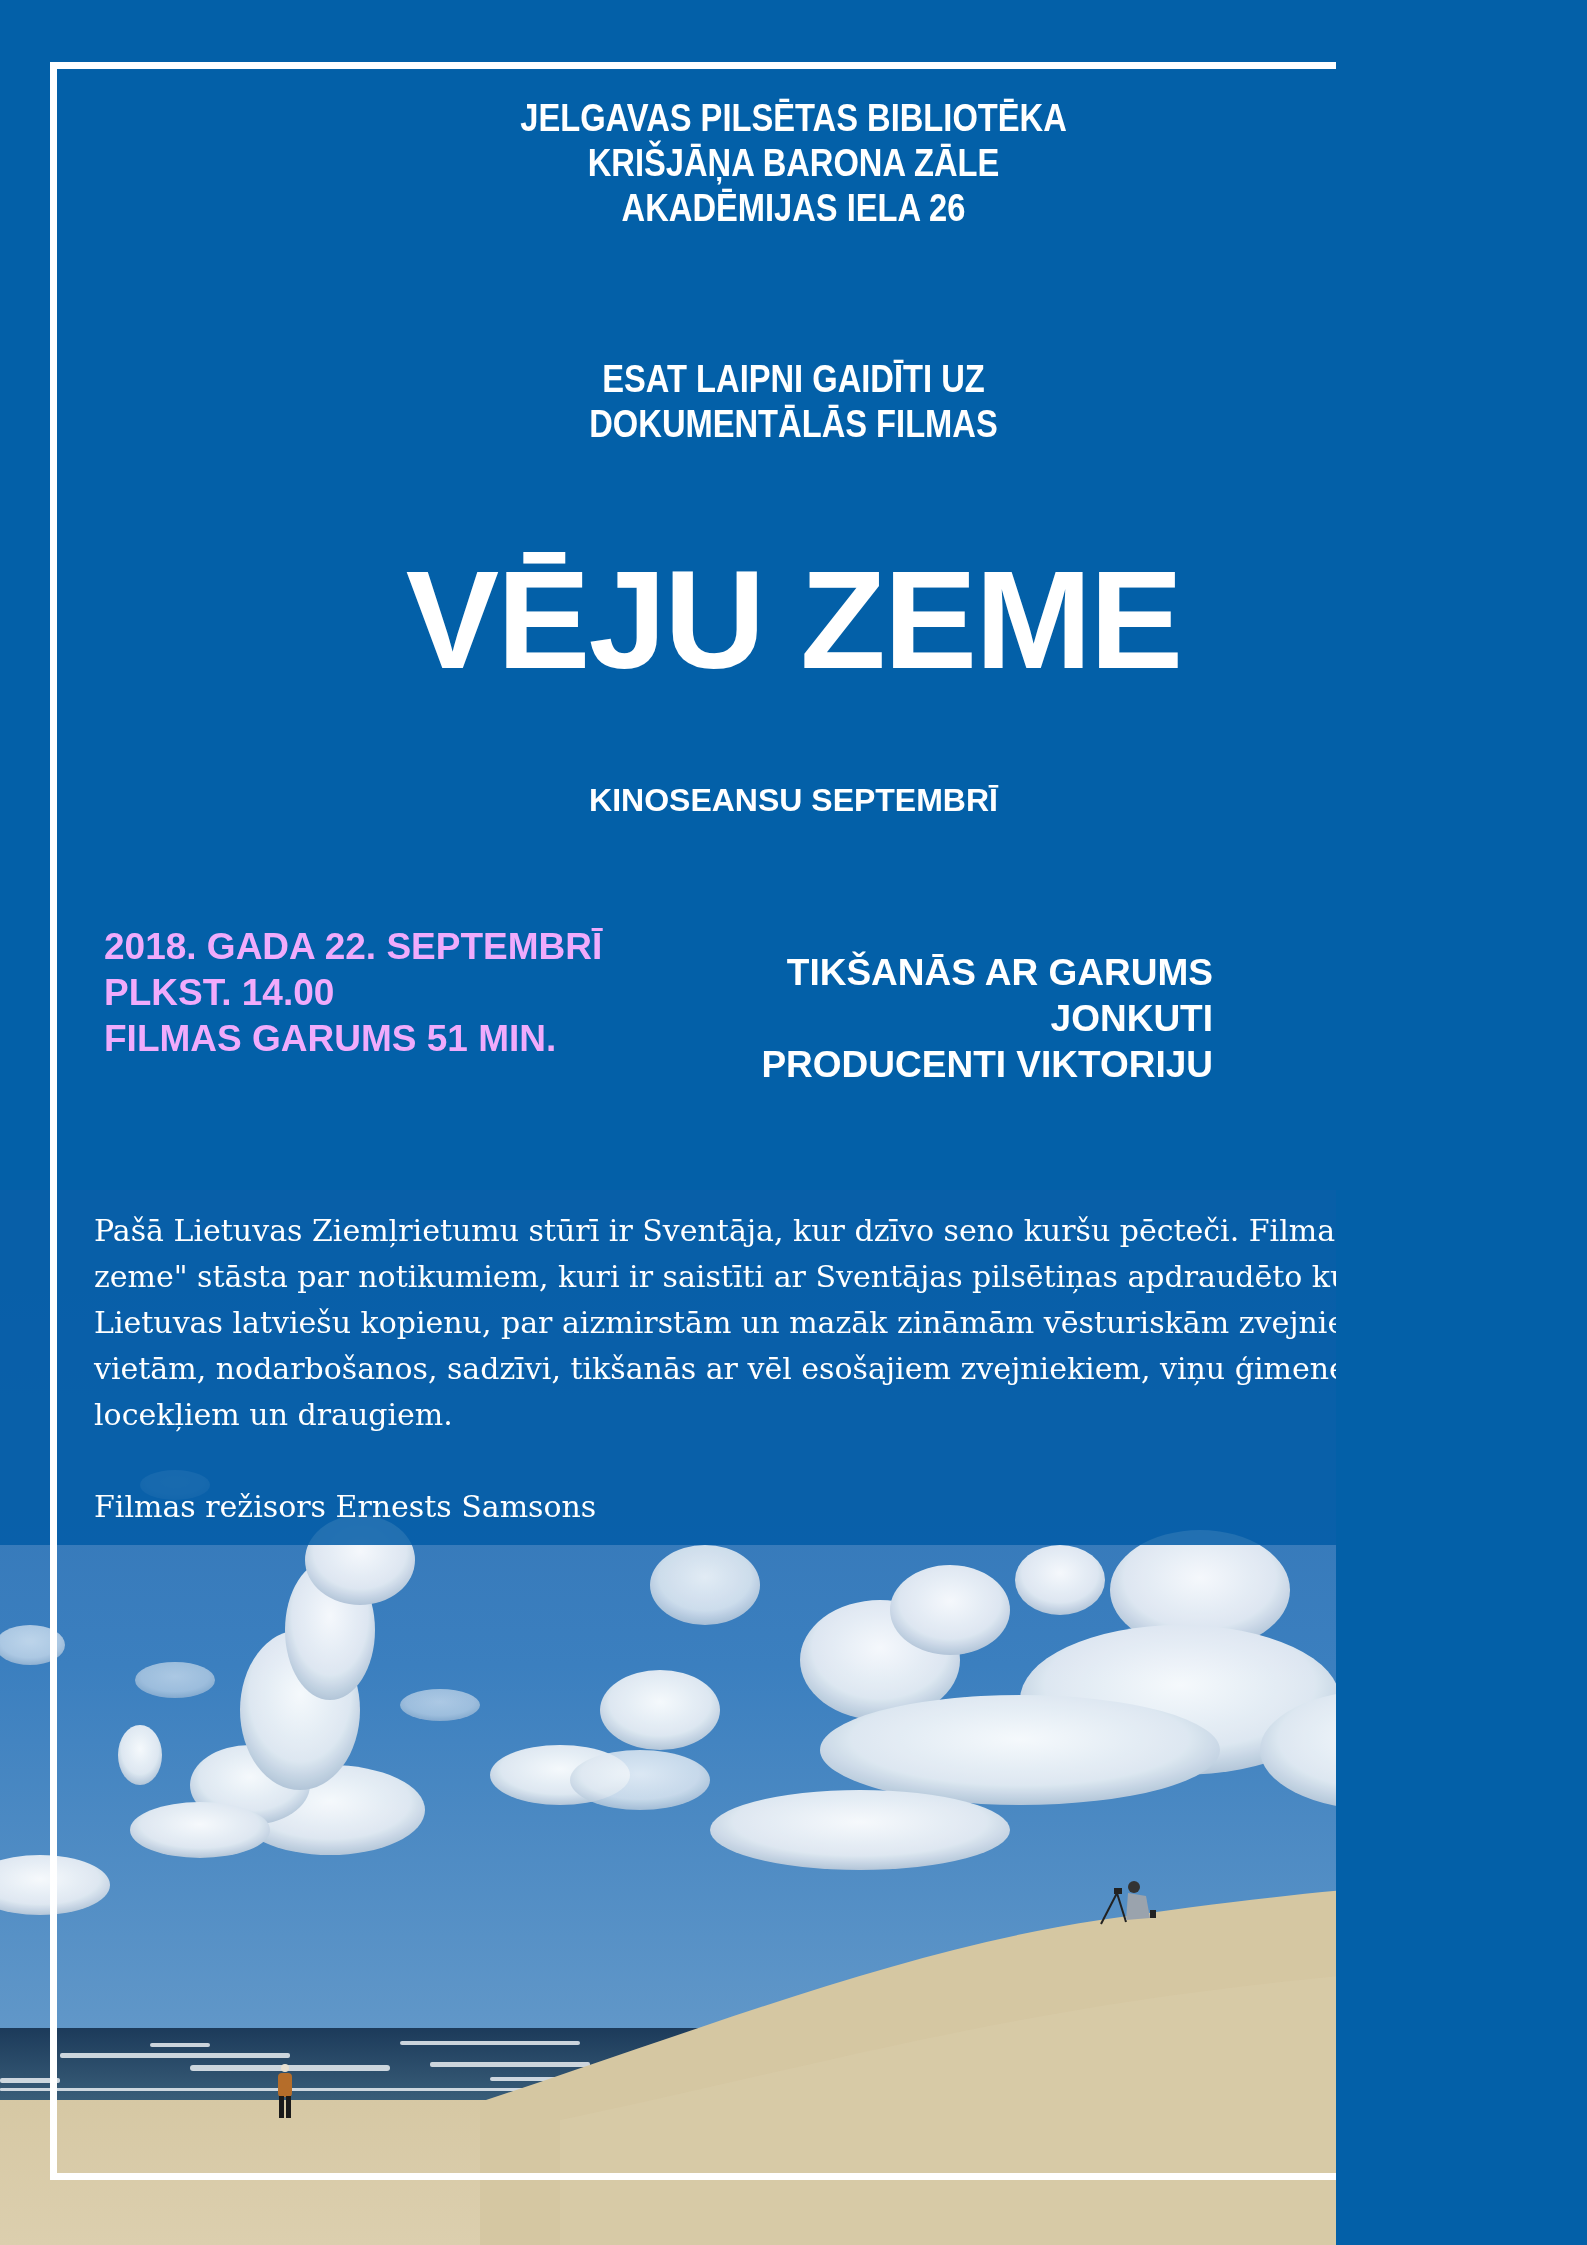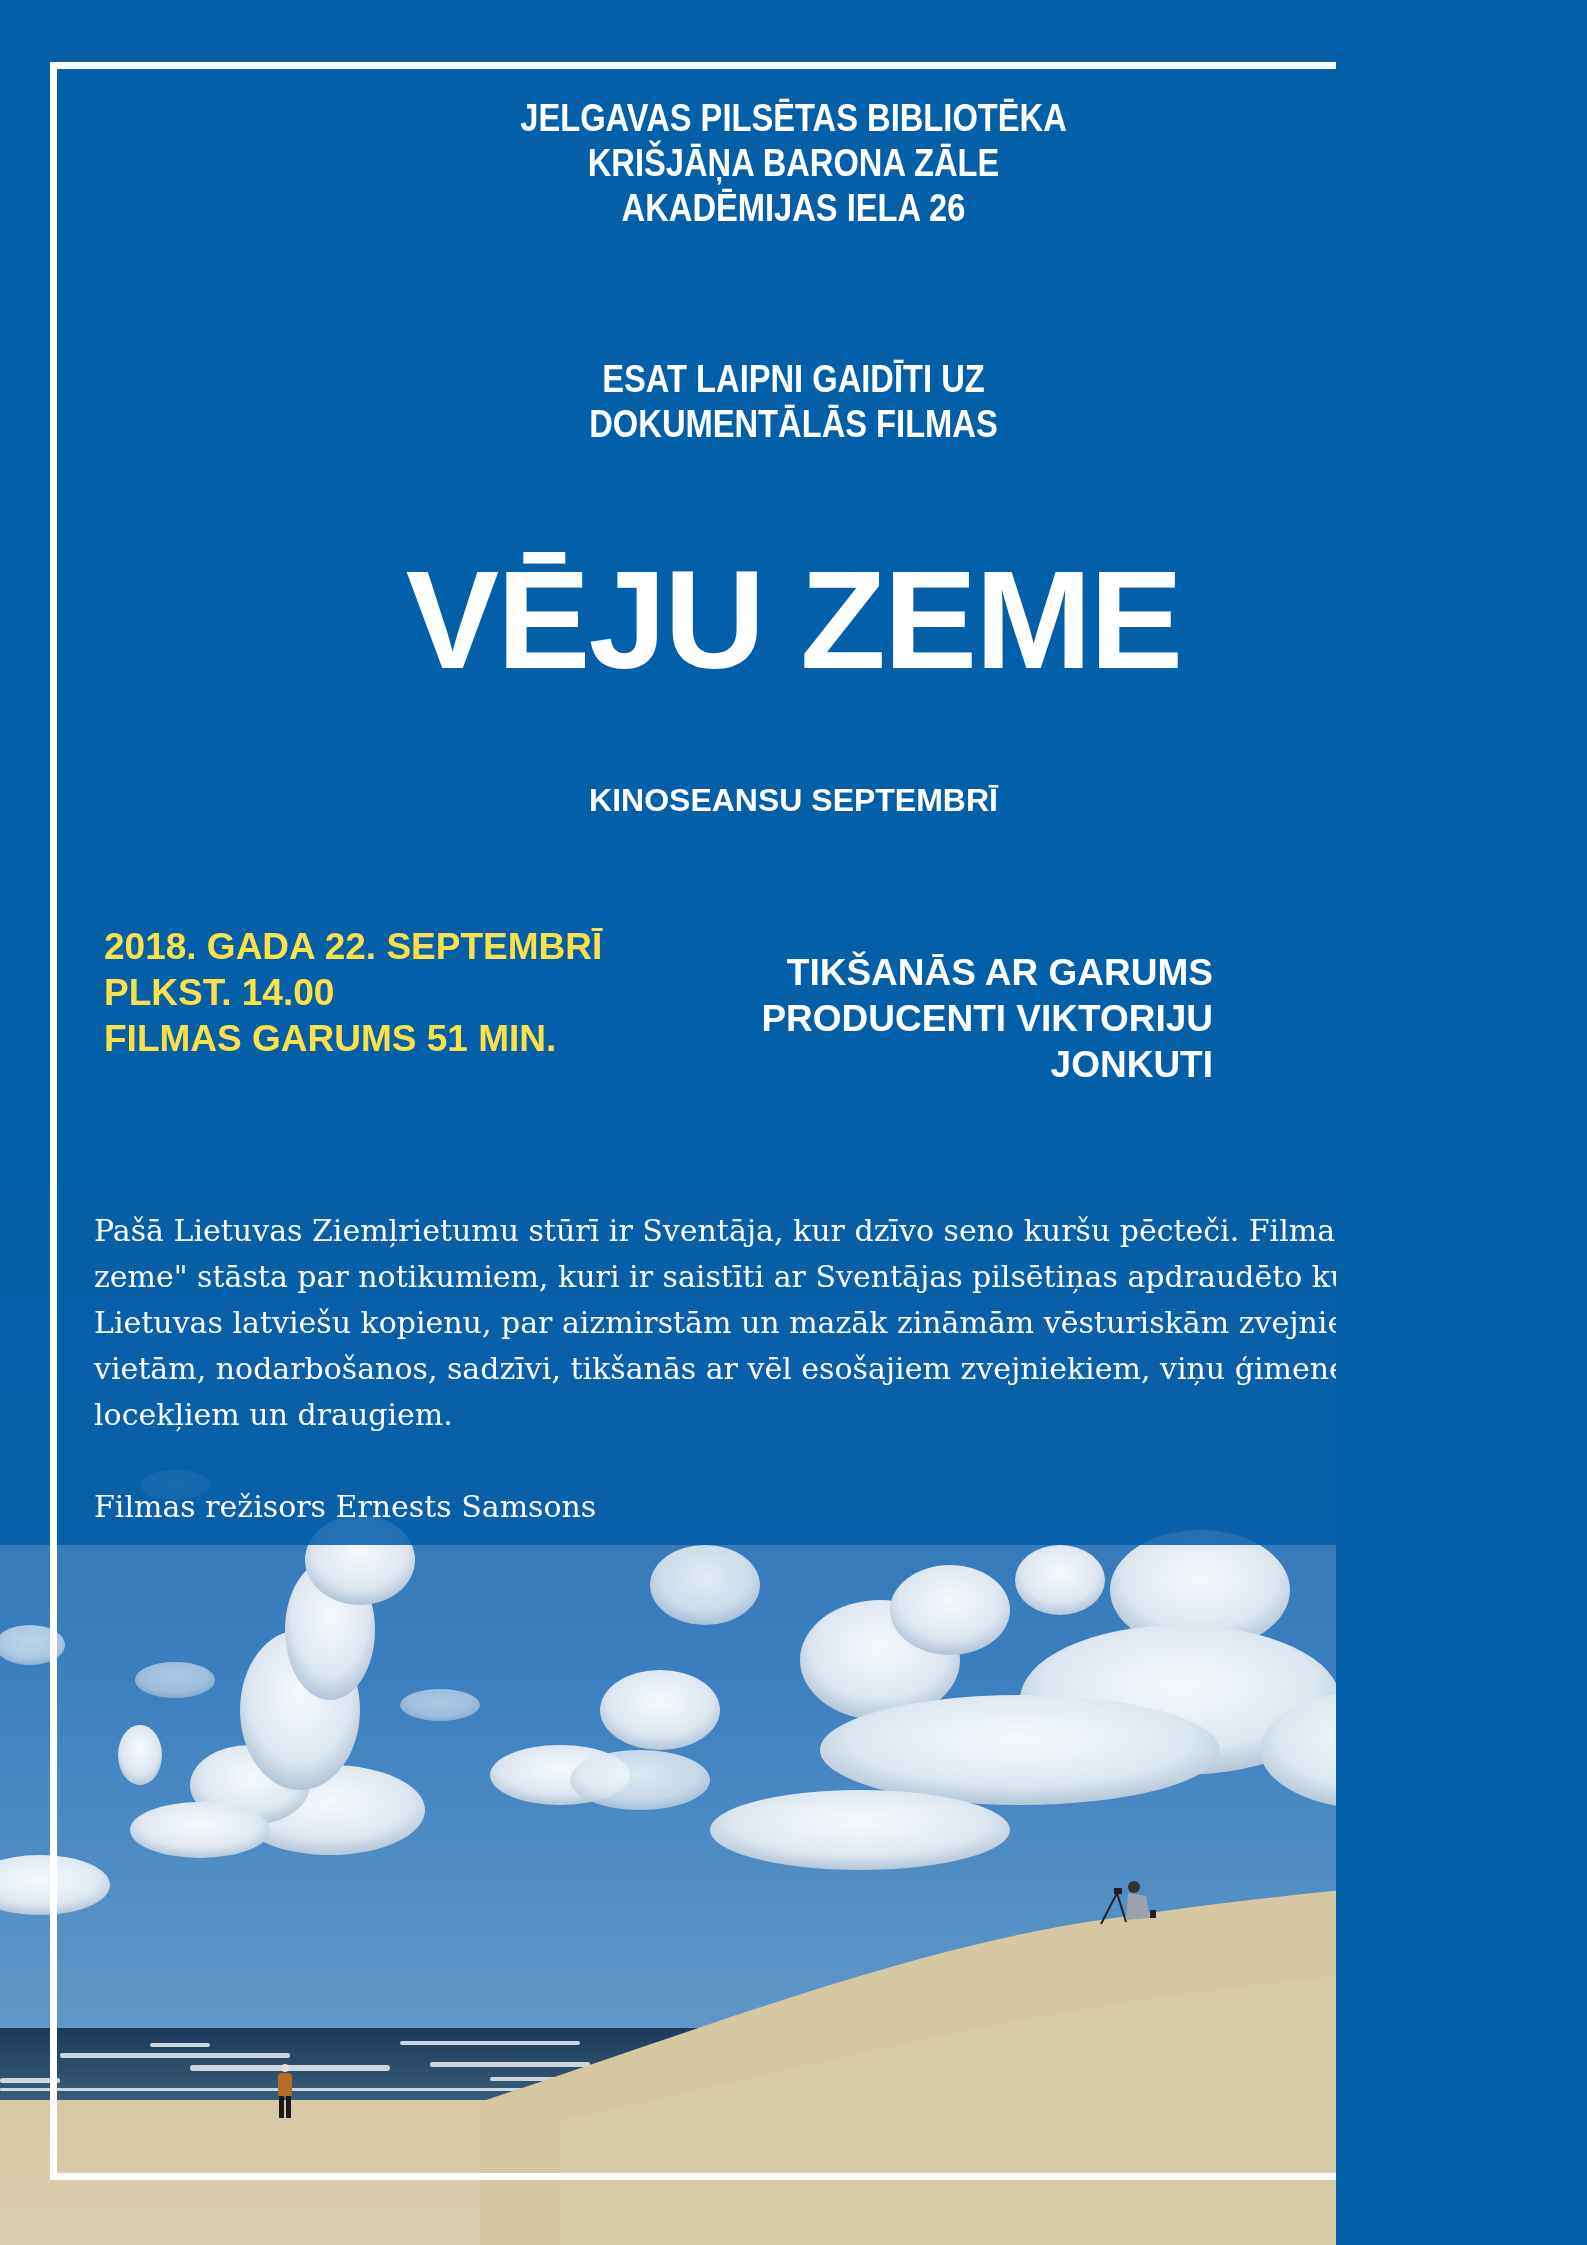--- a/index.html
+++ b/index.html
@@ -11,21 +11,21 @@
   .photo svg{position:absolute;left:0;top:0;}
   
   .band{position:absolute;left:0;top:1190px;width:1587px;height:355px;background:rgba(2,92,166,0.86);}
   
   .frame{position:absolute;left:50px;top:62px;width:1476px;height:2104px;border:7px solid #ffffff;pointer-events:none;}
   .heading{position:absolute;left:0;width:1587px;text-align:center;color:#fff;font-family:"Liberation Sans",sans-serif;font-weight:700;}
   .venue{top:96px;font-size:38px;line-height:45px;letter-spacing:0px;transform:scaleX(0.86);}
   .welcome{top:357px;font-size:38px;line-height:45px;transform:scaleX(0.86);}
   .title{top:545px;font-size:140px;line-height:150px;letter-spacing:-2px;}
   .subtitle{top:780px;font-size:32px;line-height:40px;}
-  .info-left{position:absolute;left:104px;top:924px;color:#fde047;font-family:"Liberation Sans",sans-serif;font-weight:700;font-size:37px;line-height:46px;}
+  .info-left{position:absolute;left:104px;top:924px;color:#f0abfc;font-family:"Liberation Sans",sans-serif;font-weight:700;font-size:37px;line-height:46px;}
   .info-right{position:absolute;right:123px;top:950px;color:#fff;font-family:"Liberation Sans",sans-serif;font-weight:700;font-size:37px;line-height:46px;text-align:right;}
   .line{display:block;white-space:nowrap;}
   .desc{position:absolute;left:83px;top:1197px;width:1420px;color:#fff;font-family:"DejaVu Serif",serif;font-size:30px;line-height:46px;}
   .desc p{margin:11px;}
   .director{margin-top:46px !important;}
 </style>
 </head>
 <body>
 
 <div class="poster">
@@ -140,22 +140,22 @@
   <div class="heading subtitle">KINOSEANSU SEPTEMBRĪ</div>
 
   <div class="info-left">
     <span class="line">2018. GADA 22. SEPTEMBRĪ</span>
     <span class="line">PLKST. 14.00</span>
     <span class="line">FILMAS GARUMS 51 MIN.</span>
   </div>
 
   <div class="info-right">
     <span class="line">TIKŠANĀS AR GARUMS</span>
+    <span class="line">JONKUTI</span>
     <span class="line">PRODUCENTI VIKTORIJU</span>
-    <span class="line">JONKUTI</span>
   </div>
 
   <div class="desc">
     <p>Pašā Lietuvas Ziemļrietumu stūrī ir Sventāja, kur dzīvo seno kuršu pēcteči. Filma "Vēju zeme" stāsta par notikumiem, kuri ir saistīti ar Sventājas pilsētiņas apdraudēto kuršu un Lietuvas latviešu kopienu, par aizmirstām un mazāk zināmām vēsturiskām zvejnieku dzīves vietām, nodarbošanos, sadzīvi, tikšanās ar vēl esošajiem zvejniekiem, viņu ģimenes locekļiem un draugiem.</p>
     <p class="director">Filmas režisors Ernests Samsons</p>
   </div>
 
   <div class="frame"></div>
 </div>
 

